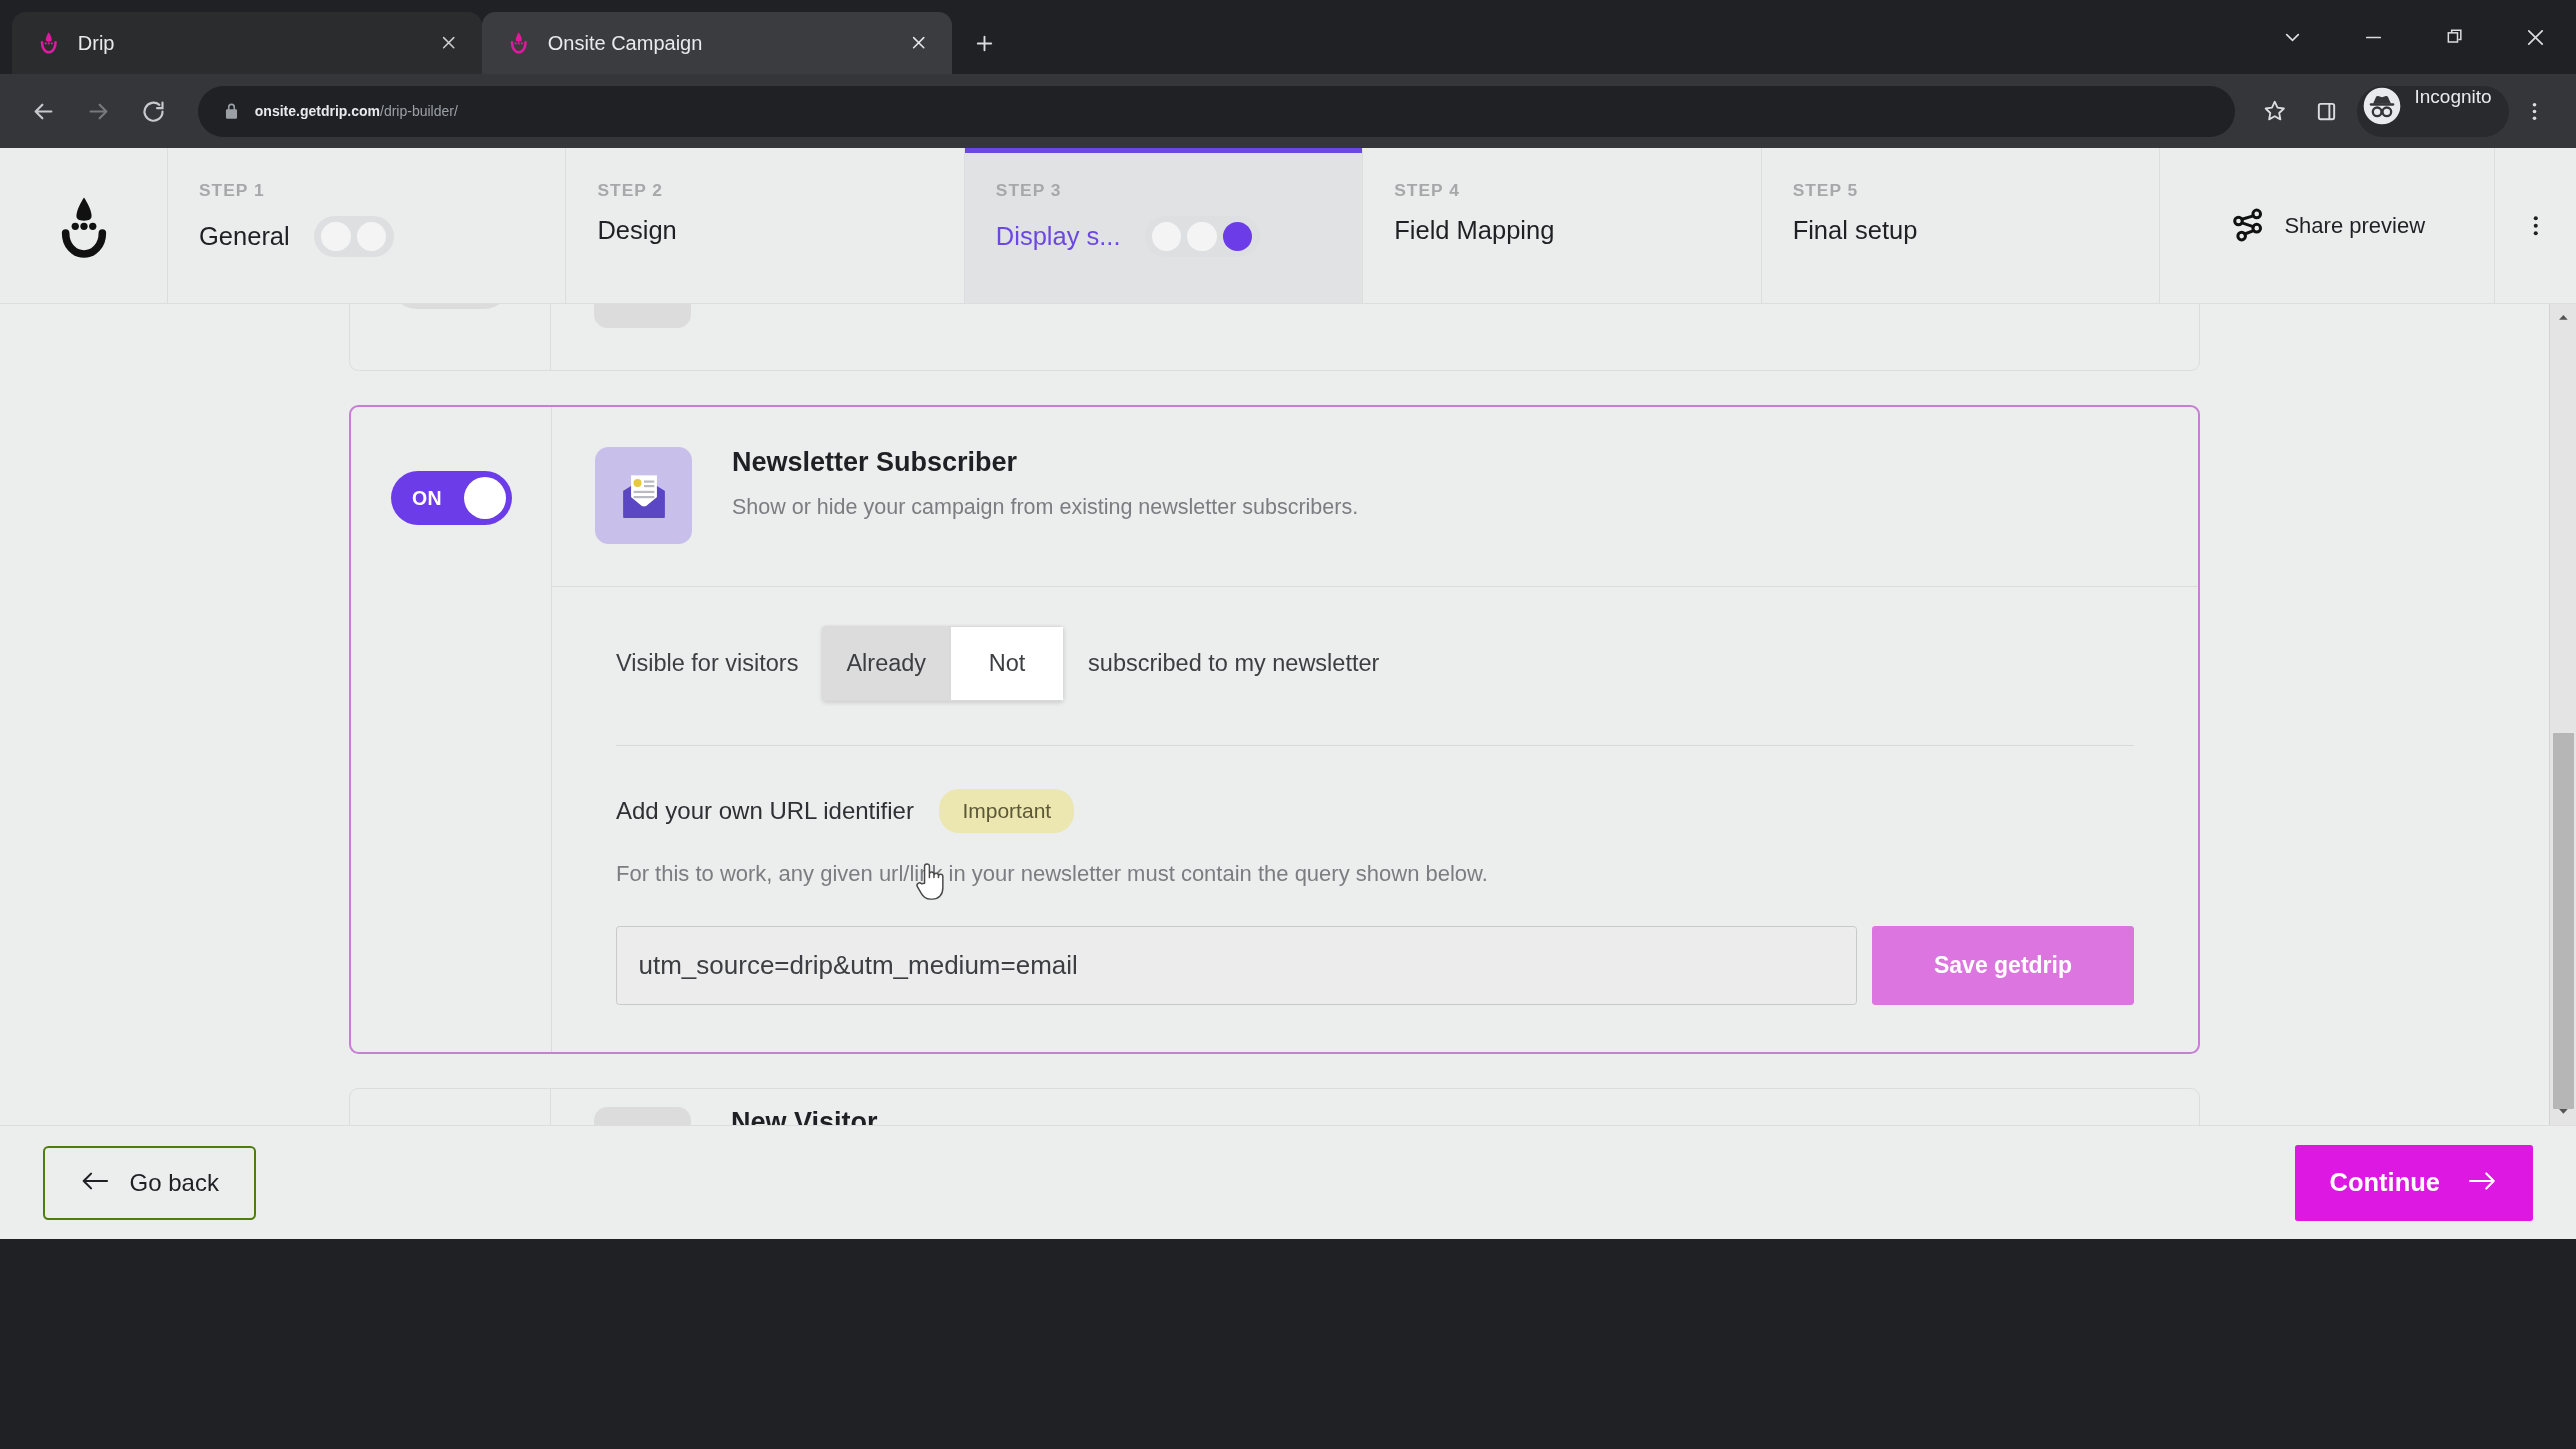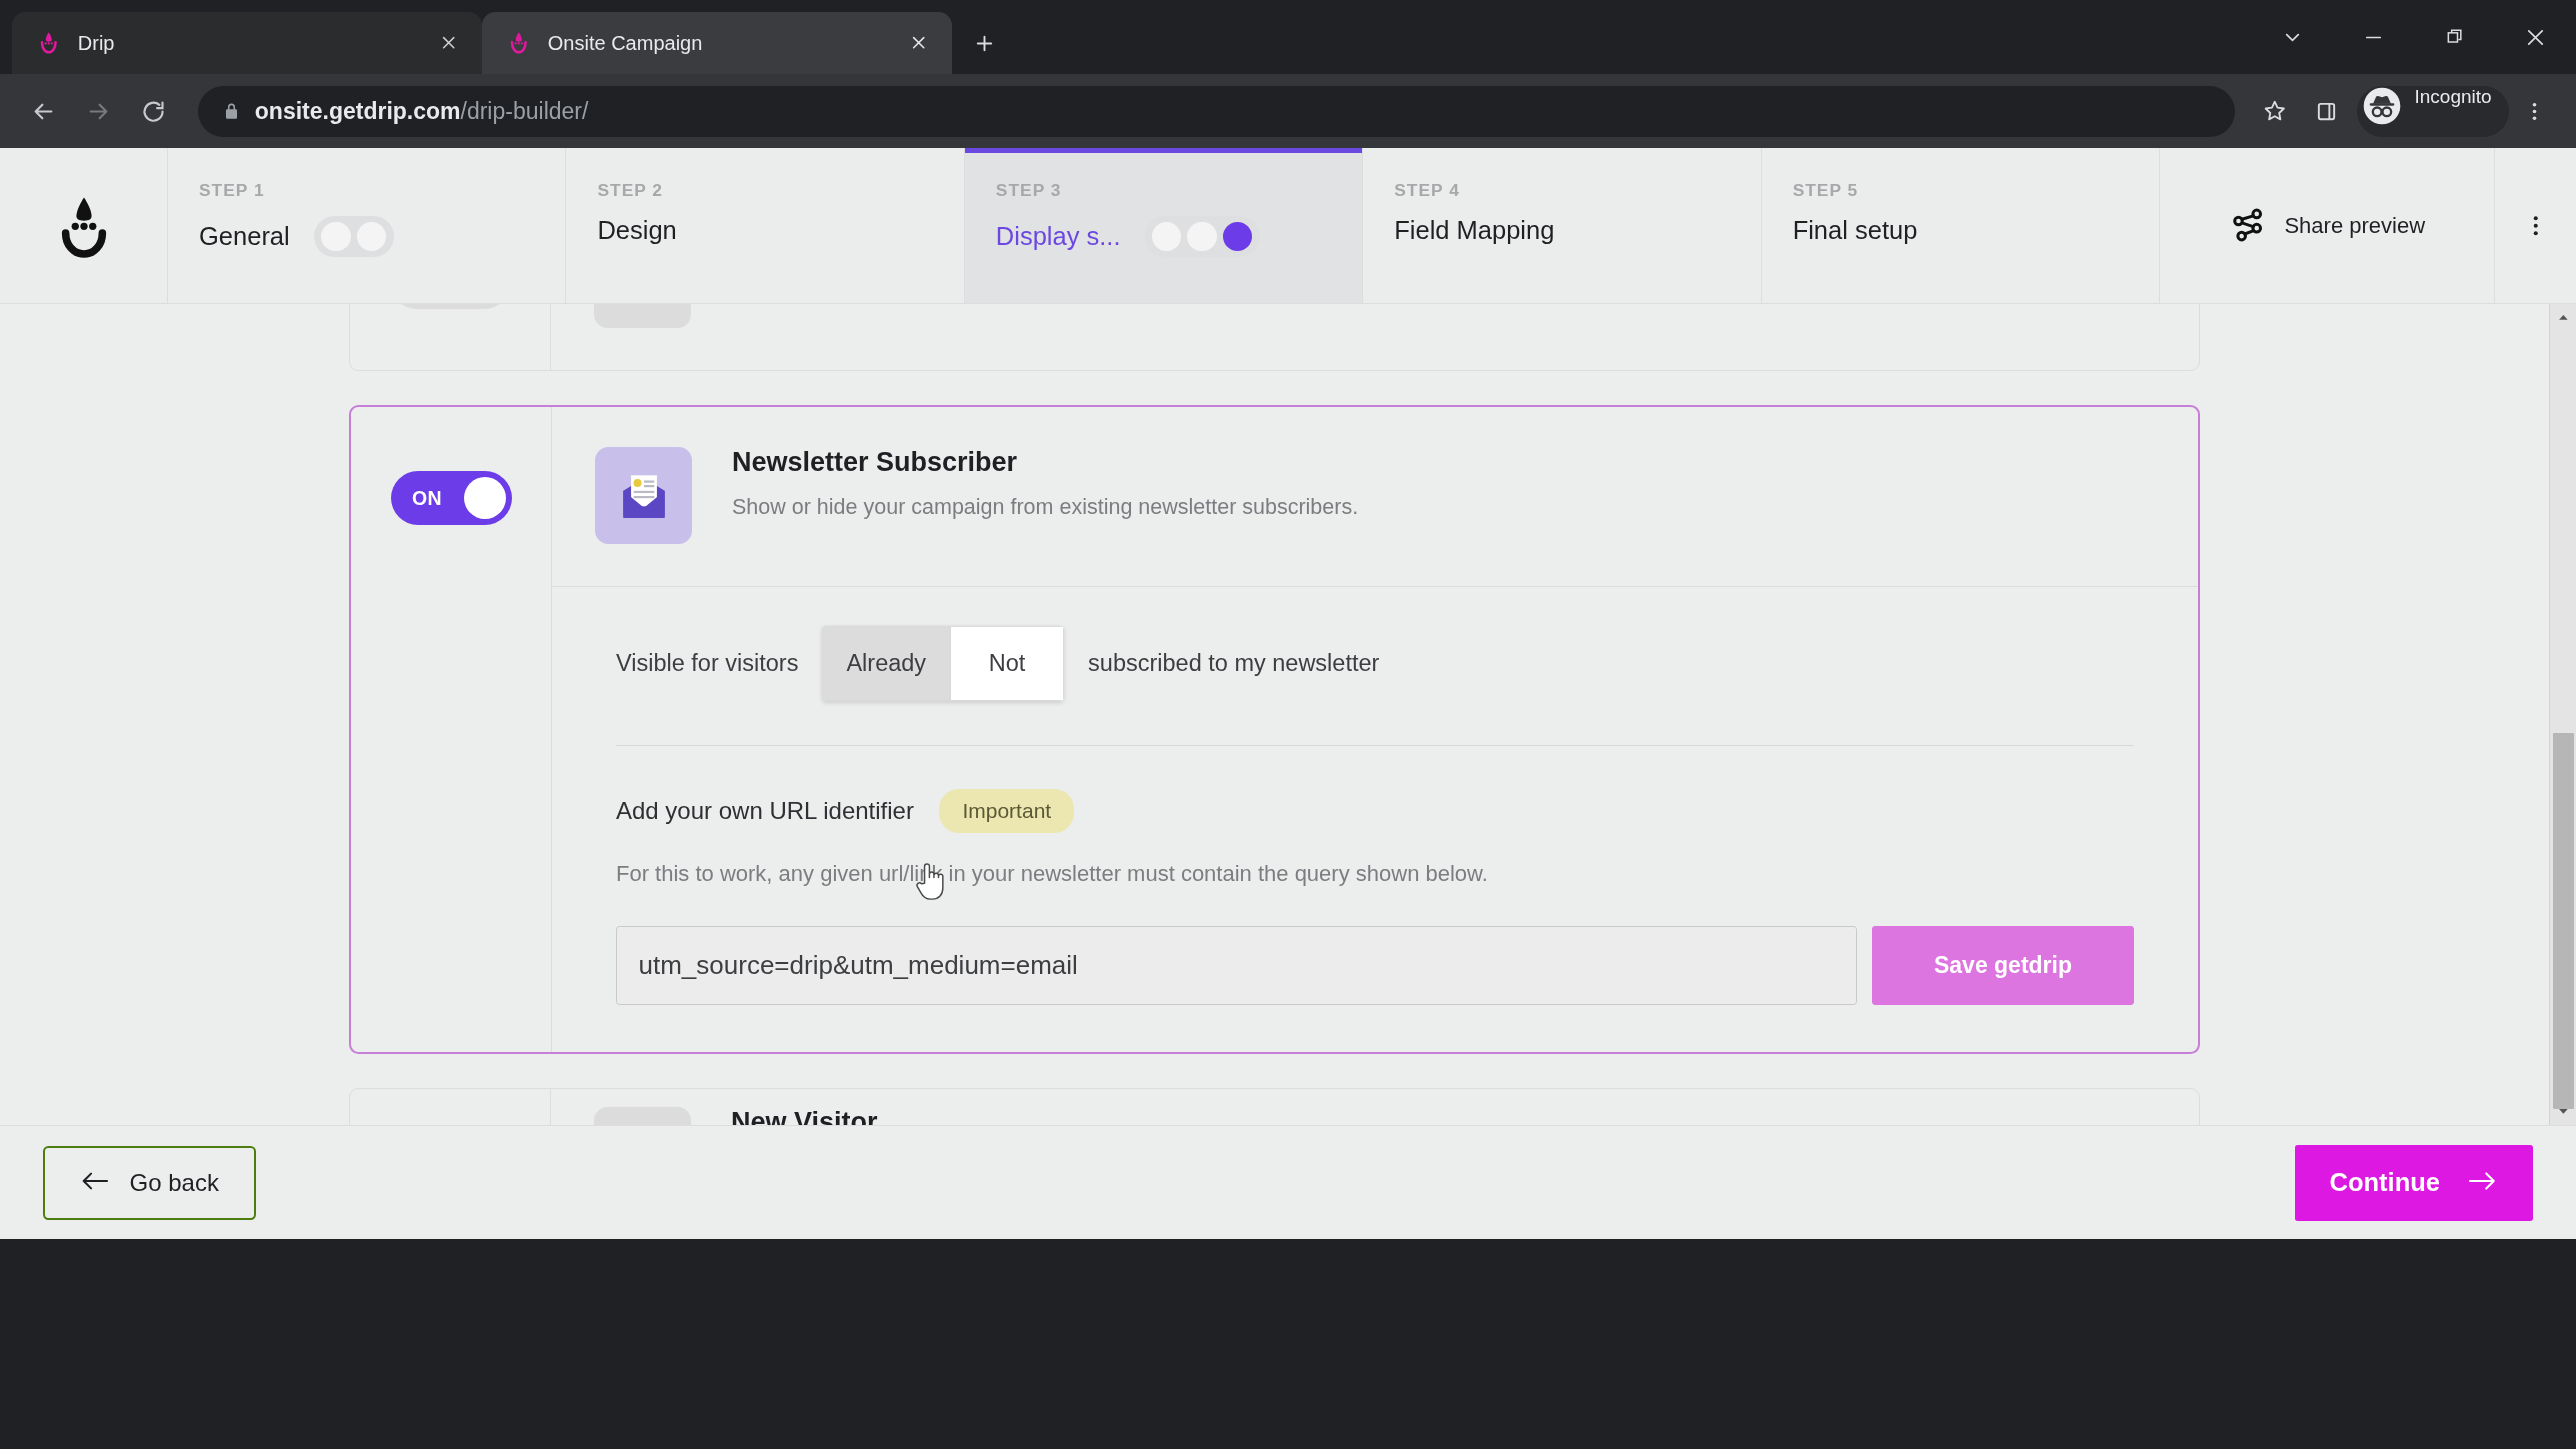--- a/index.html
+++ b/index.html
@@ -90,21 +90,21 @@
     flex: 1 1 auto;
     height: 51px;
     background: #202124;
     border-radius: 27px;
     display: flex;
     align-items: center;
     padding: 0 20px;
     margin: 0 14.8px 0 17.4px;
   }
   .lock { width: 27px; flex: 0 0 27px; display:flex; align-items:center; justify-content:center; margin-right: 9.4px; }
-  .url { font-size: 23px; color: #9aa0a6; white-space: nowrap; text-align: center; }
+  .url { font-size: 14px; color: #9aa0a6; white-space: nowrap; text-align: center; }
   .url b { color: #e8eaed; font-weight: 600; }
   .tb-icon {
     width: 51px; height: 51px; flex: 0 0 51px;
     display: flex; align-items: center; justify-content: center;
     color: #dadce0; border-radius: 50%;
   }
   .incognito-chip {
     height: 51px;
     background: #292a2d;
     border-radius: 27px;

